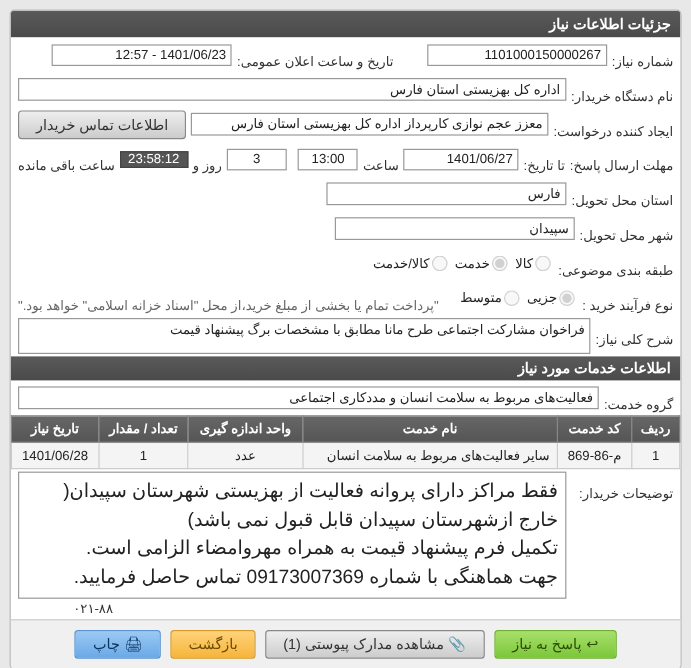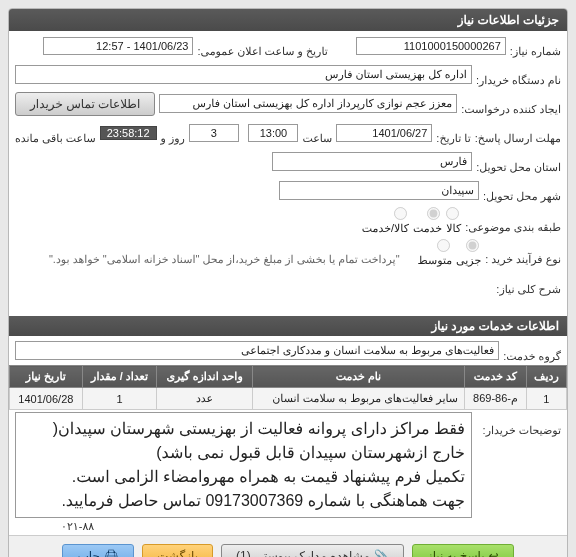--- a/index.html
+++ b/index.html
@@ -52,30 +52,29 @@
   .val-dark {
     background: #555;
     color: #fff;
     border: 1px solid #444;
     padding: 0 6px;
     font-size: 11px;
   }
   .radio-dot {
     display:inline-flex; align-items:flex-start; gap:2px;
     font-size:11px;
-    flex-direction:column;
   }
   .radio-dot input { margin:0 2px 0 0; }
   .section-title {
     background: linear-gradient(#5a5a5a,#4a4a4a);
     color:#fff;
     font-weight:bold;
     font-size:12px;
     padding:3px 8px;
-    margin-top:18px;
+    margin-top:0;
   }
   table.data {
     width:100%;
     border-collapse: collapse;
     font-size:11px;
   }
   table.data th {
     background: linear-gradient(#666,#555);
     color:#fff;
     padding:4px 6px;
@@ -196,20 +195,21 @@
     <label class="radio-dot">
         <input type="radio" disabled="" style="">
         <span>متوسط</span>
       </label>
     <span style="flex:0 0 10px"></span>
     <span class="lbl" style="color:#666">"پرداخت تمام یا بخشی از مبلغ خرید،از محل "اسناد خزانه اسلامی" خواهد بود."</span>
   </div>
 
   <div class="form-row" style="align-items:flex-start">
     <span class="lbl">شرح کلی نیاز:</span>
+    <span class="val-box" style="min-height:30px">فراخوان مشارکت اجتماعی طرح مانا مطابق با مشخصات برگ پیشنهاد قیمت</span>
   </div>
 
   <div class="section-title">اطلاعات خدمات مورد نیاز</div>
 
   <div class="form-row">
     <span class="lbl">گروه خدمت:</span>
     <span class="val-box">فعالیت‌های مربوط به سلامت انسان و مددکاری اجتماعی</span>
   </div>
 
   <table class="data">

